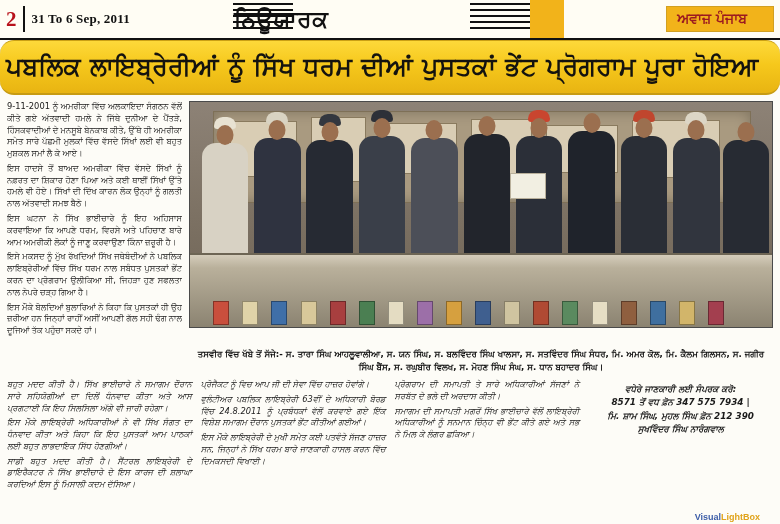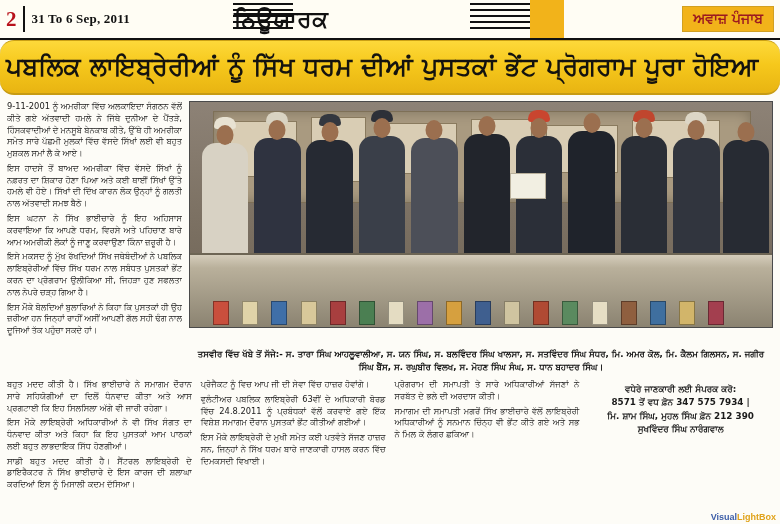--- a/index.html
+++ b/index.html
@@ -52,21 +52,21 @@
     letter-spacing:.5px;
   }
   .mh-right{
     width:250px;display:flex;align-items:center;justify-content:flex-end;
     position:relative;
   }
   .mh-brand{
     background:#f2b31a;
     color:#9c1a20;
     font-size:14px;font-weight:bold;
-    padding:3px 10px 4px 10px;
+    padding:3px 26px 4px 10px;
     border:1px solid #d2a020;
     margin-right:6px;
     font-family:"DejaVu Sans", sans-serif;
     white-space:nowrap;
   }
   .mh-yellowbar{
     position:absolute;left:0;top:0;bottom:0;width:34px;background:#f2b31a;
   }
   .mh-lines{
     position:absolute;left:233px;top:3px;width:60px;height:32px;
@@ -177,41 +177,42 @@
   }
   .ph-certificate{
     position:absolute;width:34px;height:24px;background:#f2efe2;
     border:1px solid #b9b09b;
   }
 
   .bottom-row{
     display:flex;
     gap:9px;
     margin-top:6px;
+    font-style:italic;
   }
   .bcol{
     flex:1;
     font-size:8.3px;
     line-height:1.42;
     color:#1a1a1a;
     text-align:justify;
     font-family:"DejaVu Sans", sans-serif;
   }
   .bcol p{margin:0 0 3px 0;}
   .contact{
     font-weight:bold;
     text-align:center;
     font-size:8.8px;
     margin-top:4px;
   }
   .contact div{margin-bottom:1px;}
 
   
   .watermark{
-    position:absolute;right:4px;bottom:2px;
+    position:absolute;right:20px;bottom:2px;
     font-size:9px;color:#3d5ea8;font-weight:bold;
     font-family:"Liberation Sans", sans-serif;
   }
   .watermark .lite{color:#e0a31c;}
 </style>
 </head>
 <body>
 
 <div class="page">
 

